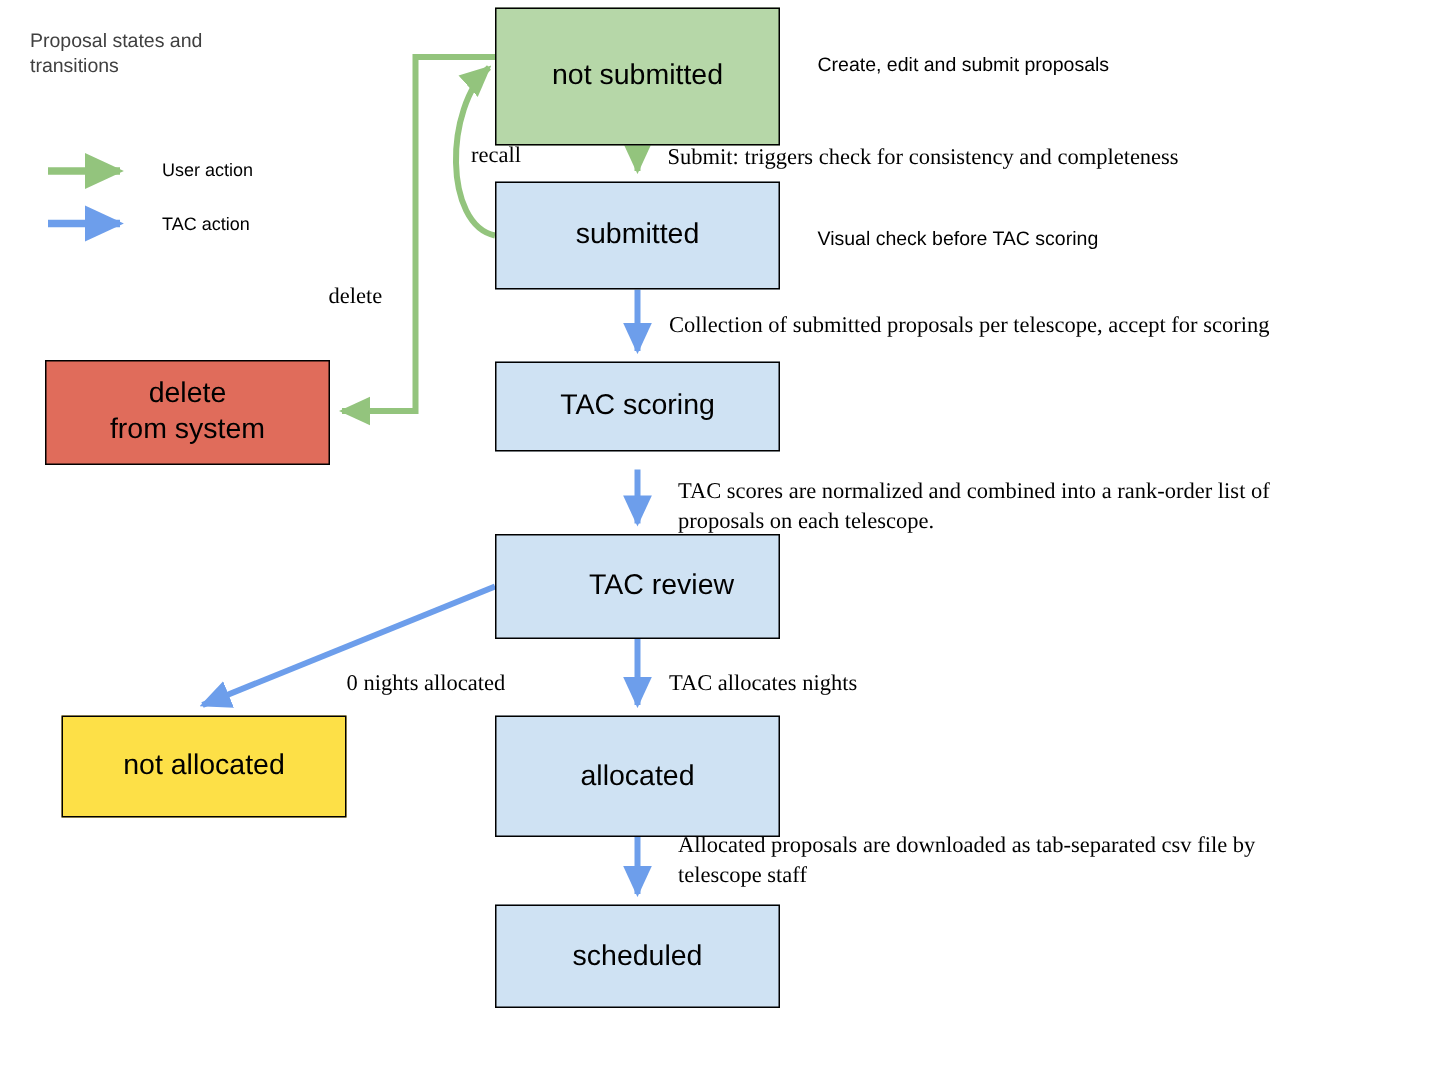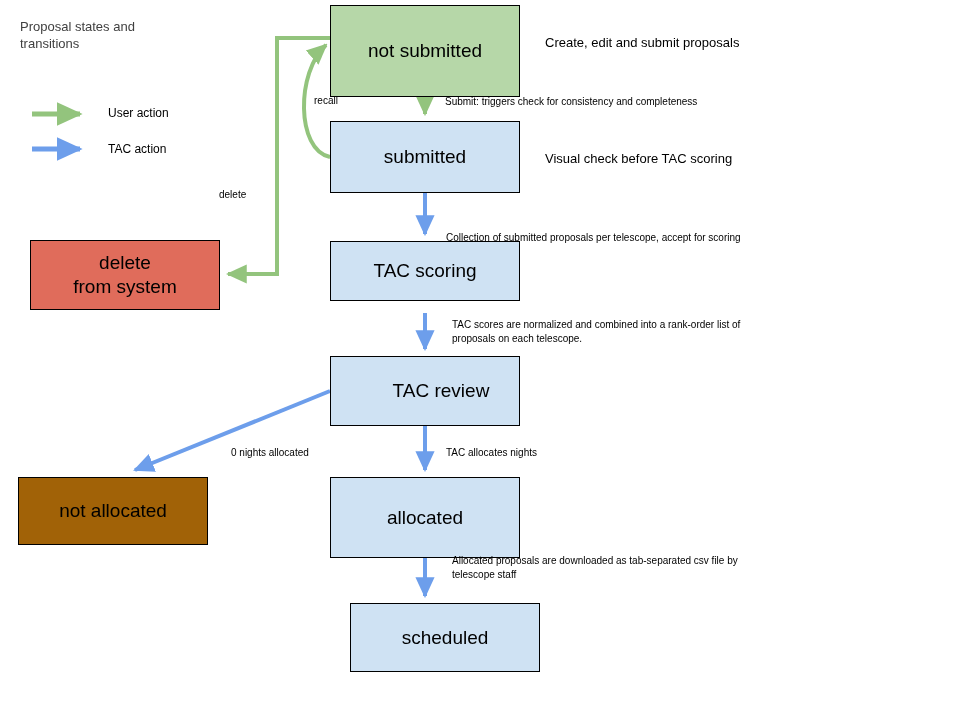--- a/index.html
+++ b/index.html
@@ -53,24 +53,25 @@
   }
   .legend-label {
     position: absolute;
     font-size: 12px;
     color: #000000;
     z-index: 4;
     white-space: nowrap;
   }
   .edge-label {
     position: absolute;
-    font-size: 10px;
+    font-size: 15px;
     line-height: 1.35;
     color: #000000;
     z-index: 4;
+    font-family: Liberation Serif, serif;
   }
   .edge-label.nowrap { white-space: nowrap; }
   .note {
     position: absolute;
     font-size: 13px;
     line-height: 1.35;
     color: #000000;
     z-index: 4;
   }
 </style>
@@ -149,39 +150,39 @@
   </div>
 
   <div class="node" style="left:330px; top:241px; width:190px; height:60px; background:#cfe2f3;">
     <span class="node-label">TAC scoring</span>
   </div>
 
   <div class="node" style="left:330px; top:356px; width:190px; height:70px; background:#cfe2f3;padding-left:32px;">
     <span class="node-label">TAC review</span>
   </div>
 
-  <div class="node" style="left:18px; top:477px; width:190px; height:68px; background:#a16207;">
+  <div class="node" style="left:41px; top:477px; width:190px; height:68px; background:#fde047;">
     <span class="node-label">not allocated</span>
   </div>
 
   <div class="node" style="left:330px; top:477px; width:190px; height:81px; background:#cfe2f3;">
     <span class="node-label">allocated</span>
   </div>
 
-  <div class="node" style="left:330px; top:603px; width:190px; height:69px; background:#cfe2f3;margin-left:20px;">
+  <div class="node" style="left:330px; top:603px; width:190px; height:69px; background:#cfe2f3;">
     <span class="node-label">scheduled</span>
   </div>
 
   <div class="edge-label nowrap" style="left:445px; top:95px;">Submit: triggers check for consistency and completeness</div>
 
   <div class="edge-label nowrap" style="left:314px; top:94px;">recall</div>
 
   <div class="edge-label nowrap" style="left:219px; top:188px;">delete</div>
 
-  <div class="edge-label nowrap" style="left:446px; top:207px;margin-top:24px;">Collection of submitted proposals per telescope, accept for scoring</div>
+  <div class="edge-label nowrap" style="left:446px; top:207px;">Collection of submitted proposals per telescope, accept for scoring</div>
 
   <div class="edge-label" style="left:452px; top:318px; width:410px; white-space:pre-line;">TAC scores are normalized and combined into a rank-order list of
 proposals on each telescope.</div>
 
   <div class="edge-label nowrap" style="left:231px; top:446px;">0 nights allocated</div>
 
   <div class="edge-label nowrap" style="left:446px; top:446px;">TAC allocates nights</div>
 
   <div class="edge-label" style="left:452px; top:554px; width:410px; white-space:pre-line;">Allocated proposals are downloaded as tab-separated csv file by
 telescope staff</div>

